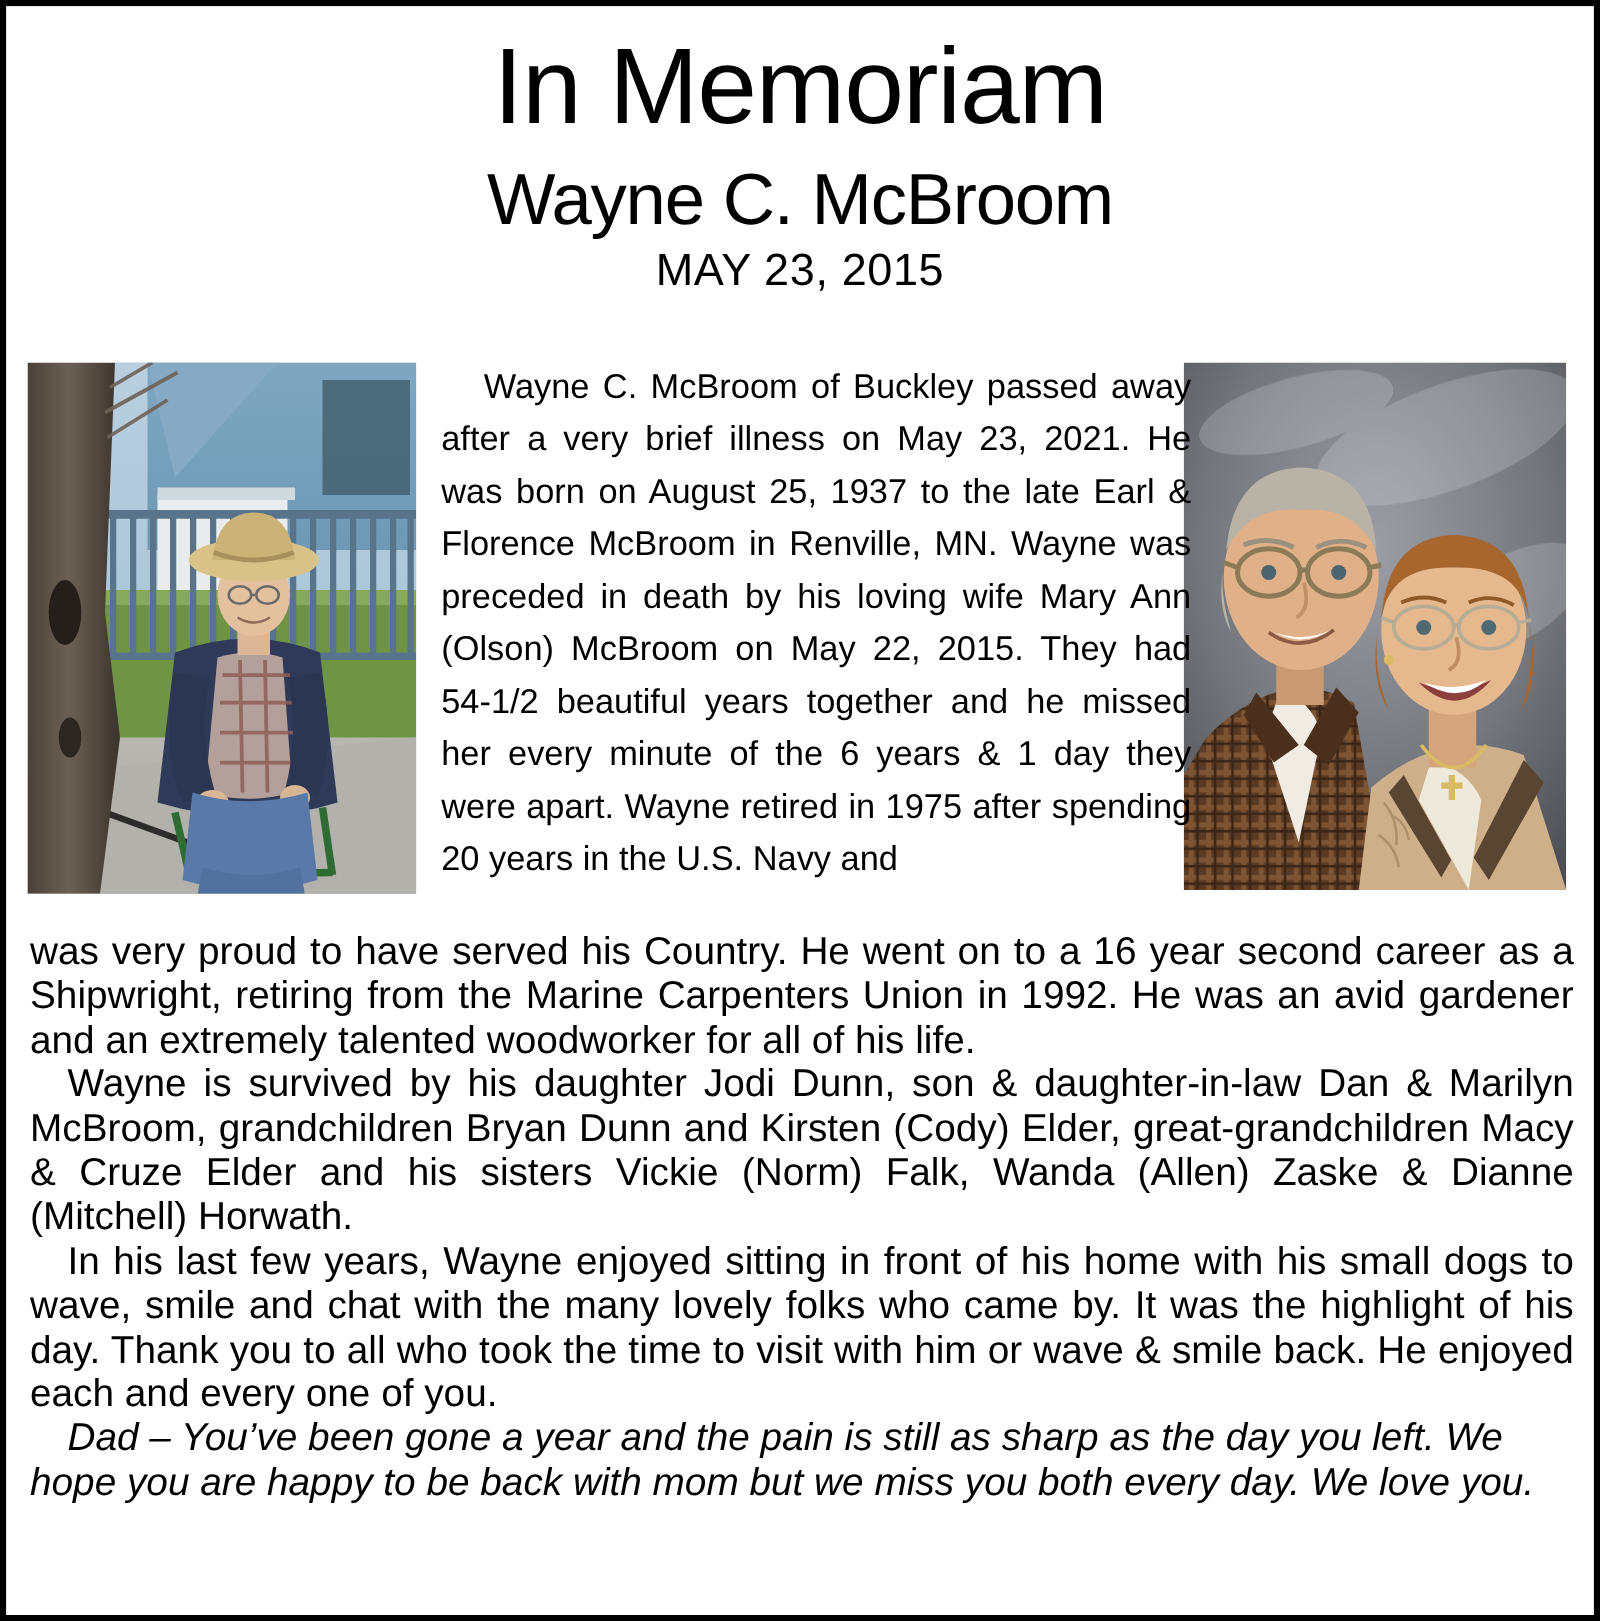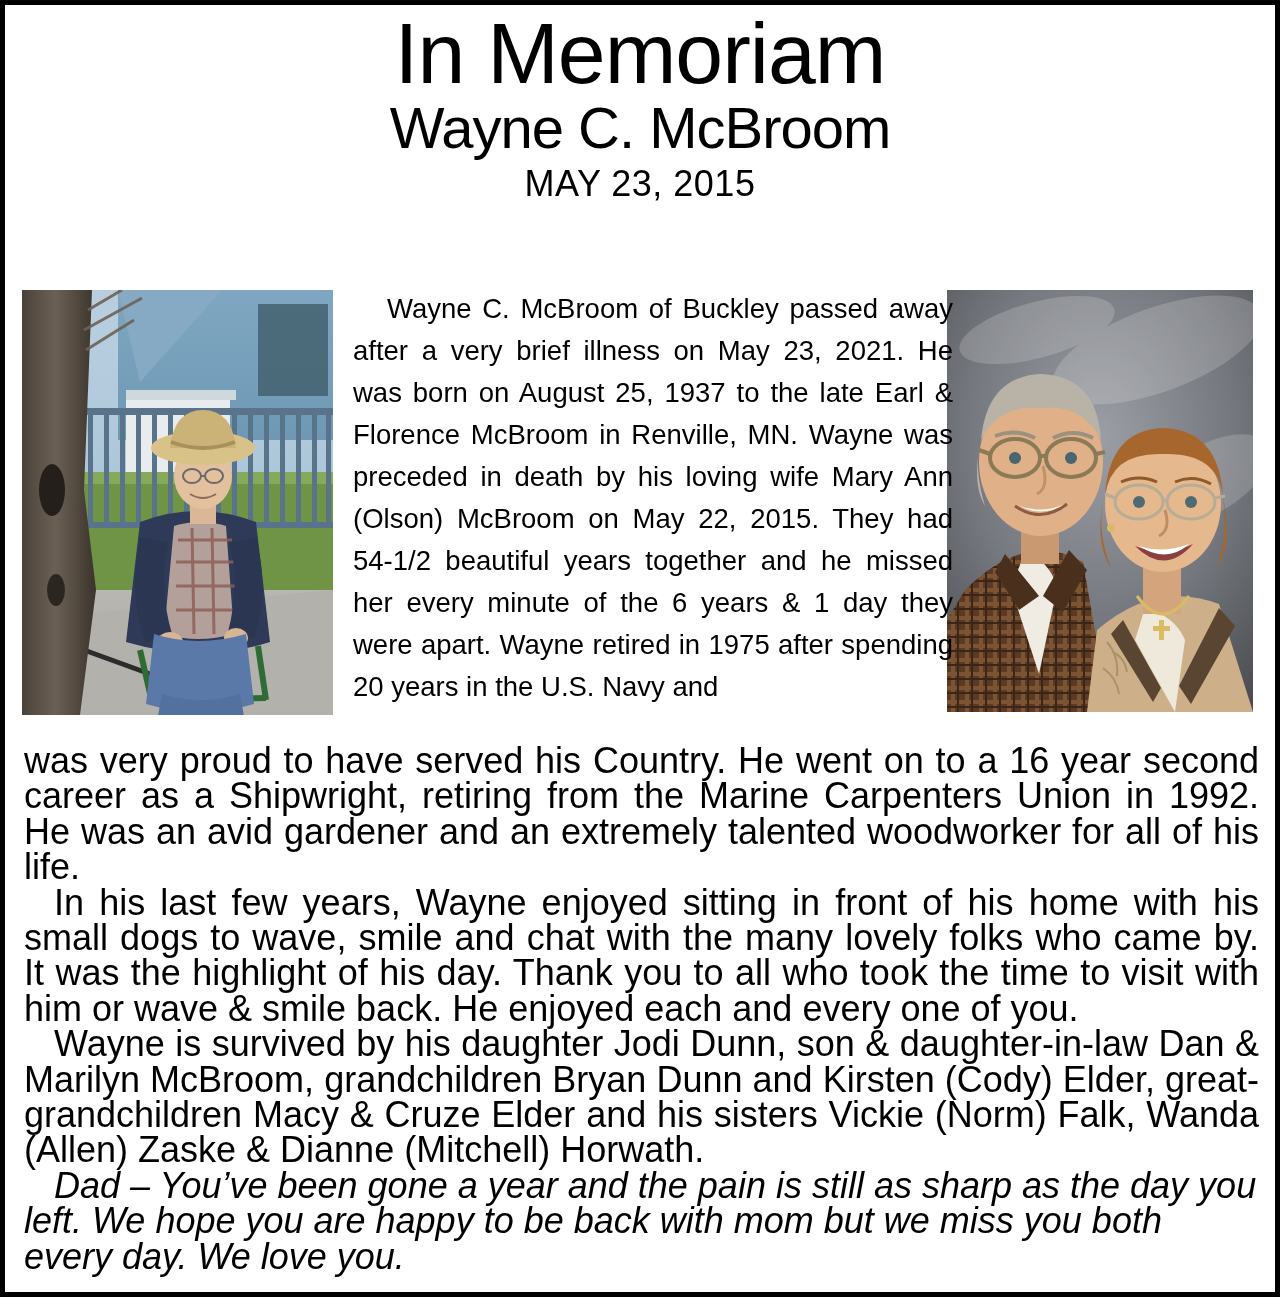--- a/index.html
+++ b/index.html
@@ -33,21 +33,21 @@
     padding-top: 4px;
   }
   .title-line {
     font-weight: 400;
     letter-spacing: -1px;
     line-height: 1.04;
     color: #000;
   }
   .title-line-1 {
     font-size: 86px;
-    margin: 0;
+    margin: 16px;
   }
   .title-line-2 {
     font-size: 58px;
     margin: 0;
   }
   .subdate {
     font-size: 36px;
     letter-spacing: 0.5px;
     margin: 6px 0 2px 0;
     line-height: 1.05;
@@ -93,21 +93,21 @@
     text-justify: inter-word;
     hyphens: none;
   }
   .intro-col .lead-indent { display: inline-block; width: 34px; }
 
   .fullwidth {
     position: absolute;
     left: 7px;
     right: 4px;
     top: 455px;
-    font-size: 36px;
+    font-size: 31px;
     line-height: 35.4px;
     text-align: justify;
     text-justify: inter-word;
   }
   .fullwidth p {
     margin: 0;
     text-align: justify;
   }
   .fullwidth p:last-child { text-align: left; font-style: italic; }
   .indent { display: inline-block; width: 30px; }
@@ -341,21 +341,21 @@
     </div>
 
     <div class="bodywrap">
 
       <div class="intro-col">
         <span class="lead-indent"></span><span>Wayne C. McBroom of Buckley passed away after a very brief illness on May 23, 2021. He was born on August 25, 1937 to the late Earl &amp; Florence McBroom in Renville, MN.   Wayne was preceded in death by his loving wife Mary Ann (Olson) McBroom on May 22, 2015.   They had 54-1/2 beautiful years together and he missed her every minute of the 6 years &amp; 1 day they were apart.   Wayne retired in 1975 after spending 20 years in the U.S. Navy and</span>
       </div>
 
       <div class="fullwidth">
         <p class="nojustify-last"><span>was very proud to have served his Country.  He went on to a 16 year second career as a Shipwright, retiring from the Marine Carpenters Union in 1992.  He was an avid gardener and an extremely talented woodworker for all of his life.</span></p>
+        <p><span class="indent"></span><span>Wayne is survived by his daughter Jodi Dunn, son &amp; daughter-in-law Dan &amp; Marilyn McBroom, grandchildren Bryan Dunn and Kirsten (Cody) Elder, great-grandchildren Macy &amp; Cruze Elder and his sisters Vickie (Norm) Falk, Wanda (Allen) Zaske &amp; Dianne (Mitchell) Horwath.</span></p>
         <p><span class="indent"></span><span>In his last few years, Wayne enjoyed sitting in front of his home with his small dogs to wave, smile and chat with the many lovely folks who came by.  It was the highlight of his day.  Thank you to all who took the time to visit with him or wave &amp; smile back. He enjoyed each and every one of you.</span></p>
-        <p><span class="indent"></span><span>Wayne is survived by his daughter Jodi Dunn, son &amp; daughter-in-law Dan &amp; Marilyn McBroom, grandchildren Bryan Dunn and Kirsten (Cody) Elder, great-grandchildren Macy &amp; Cruze Elder and his sisters Vickie (Norm) Falk, Wanda (Allen) Zaske &amp; Dianne (Mitchell) Horwath.</span></p>
         <p><span class="indent"></span><span>Dad – You’ve been gone a year and the pain is still as sharp as the day you left. We hope you are happy to be back with mom but we miss you both every day. We love you.</span></p>
       </div>
 
     </div>
 
   </div>
 </div>
 
 </body></html>

